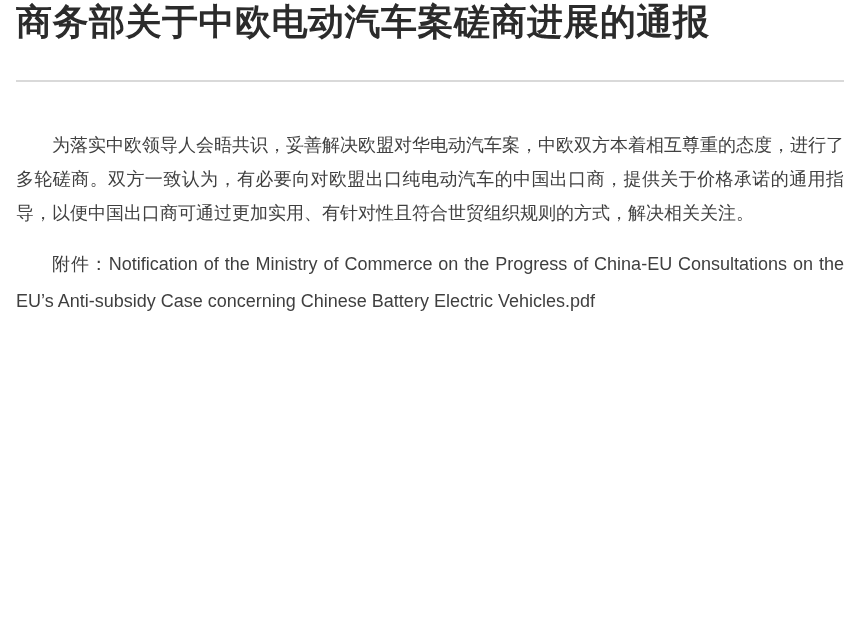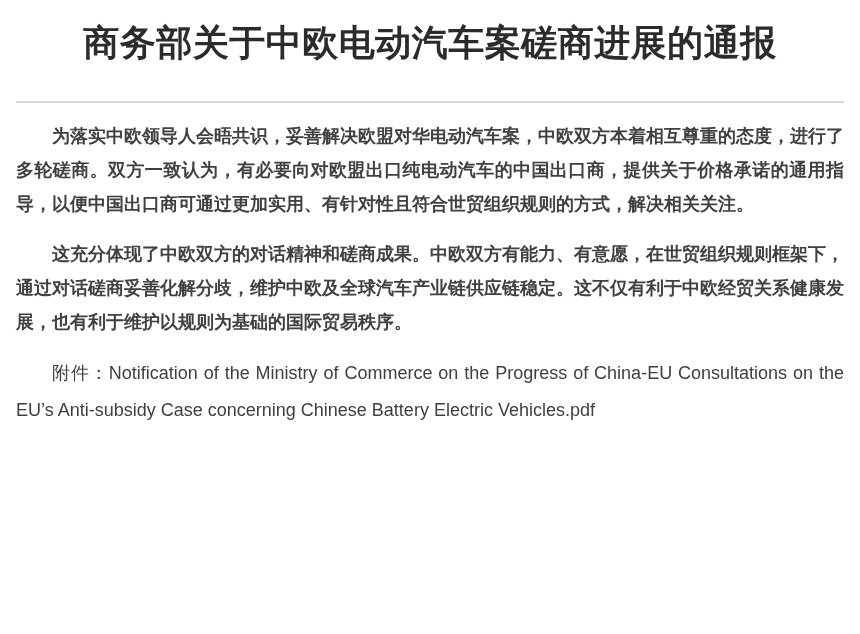--- a/index.html
+++ b/index.html
@@ -9,42 +9,40 @@
     background: #ffffff;
     overflow: hidden;
     font-family: "Liberation Sans", "DejaVu Sans", sans-serif;
   }
   .article {
     width: 860px;
     height: 634px;
     padding: 0 16px;
   }
   .article-title {
-    margin-top: 21px;
     font-size: 36px;
     line-height: 44px;
     font-weight: 700;
     color: #2b2b2b;
     letter-spacing: 0.5px;
-    text-align: center;
   }
   .divider {
     margin-top: 36px;
     height: 0;
     border-top: 2px solid #d9d9d9;
   }
   .body-paragraph {
-    margin-top: 16px;
+    margin-top: 46px;
     font-size: 18px;
     line-height: 34px;
     color: #404040;
     text-align: justify;
     text-justify: inter-ideograph;
     text-indent: 2em;
-    font-weight: 700;
+    font-weight: 400;
   }
   .attachment-paragraph {
     margin-top: 16px;
     font-size: 18px;
     line-height: 37px;
     color: #3f3f3f;
     text-align: justify;
     text-indent: 2em;
   }
   .attachment-label { color: #3f3f3f; }
@@ -59,17 +57,16 @@
 
 <div class="article">
 
   <h1 class="article-title">商务部关于中欧电动汽车案磋商进展的通报</h1>
 
   <div class="divider"></div>
 
   <p class="body-paragraph">为落实中欧领导人会晤共识，妥善解决欧盟对华电动汽车案，中欧双方本着相互尊重的态度，进行了多轮磋商。双方一致认为，有必要向对欧盟出口纯电动汽车的中国出口商，提供关于价格承诺的通用指导，以便中国出口商可通过更加实用、有针对性且符合世贸组织规则的方式，解决相关关注。</p>
 
 
-  <p class="body-paragraph">这充分体现了中欧双方的对话精神和磋商成果。中欧双方有能力、有意愿，在世贸组织规则框架下，通过对话磋商妥善化解分歧，维护中欧及全球汽车产业链供应链稳定。这不仅有利于中欧经贸关系健康发展，也有利于维护以规则为基础的国际贸易秩序。</p>
 
   <p class="attachment-paragraph"><span class="attachment-label">附件：</span><span class="attachment-file">Notification of the Ministry of Commerce on the Progress of China-EU Consultations on the EU’s Anti-subsidy Case concerning Chinese Battery Electric Vehicles.pdf</span></p>
 
 </div>
 
 </body></html>

